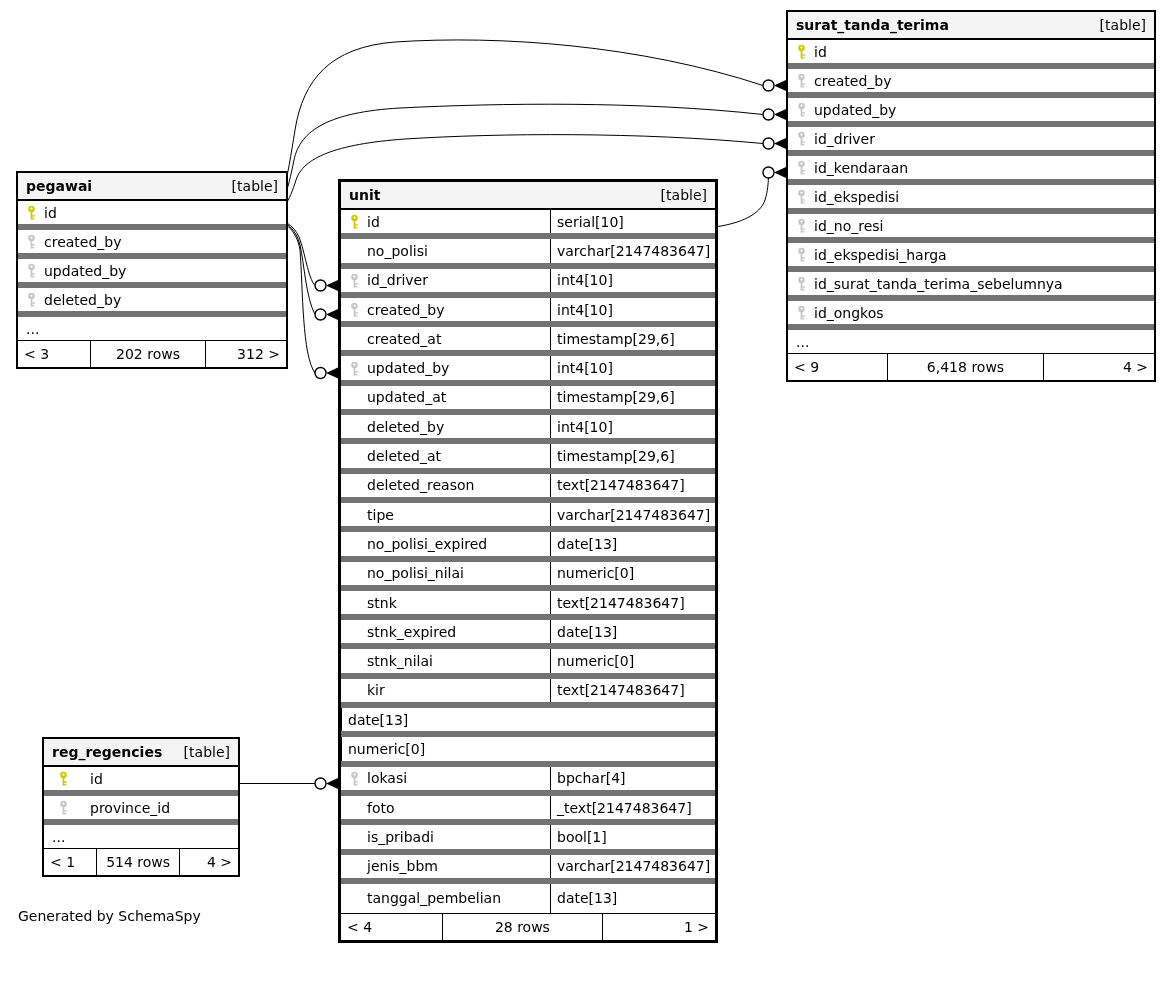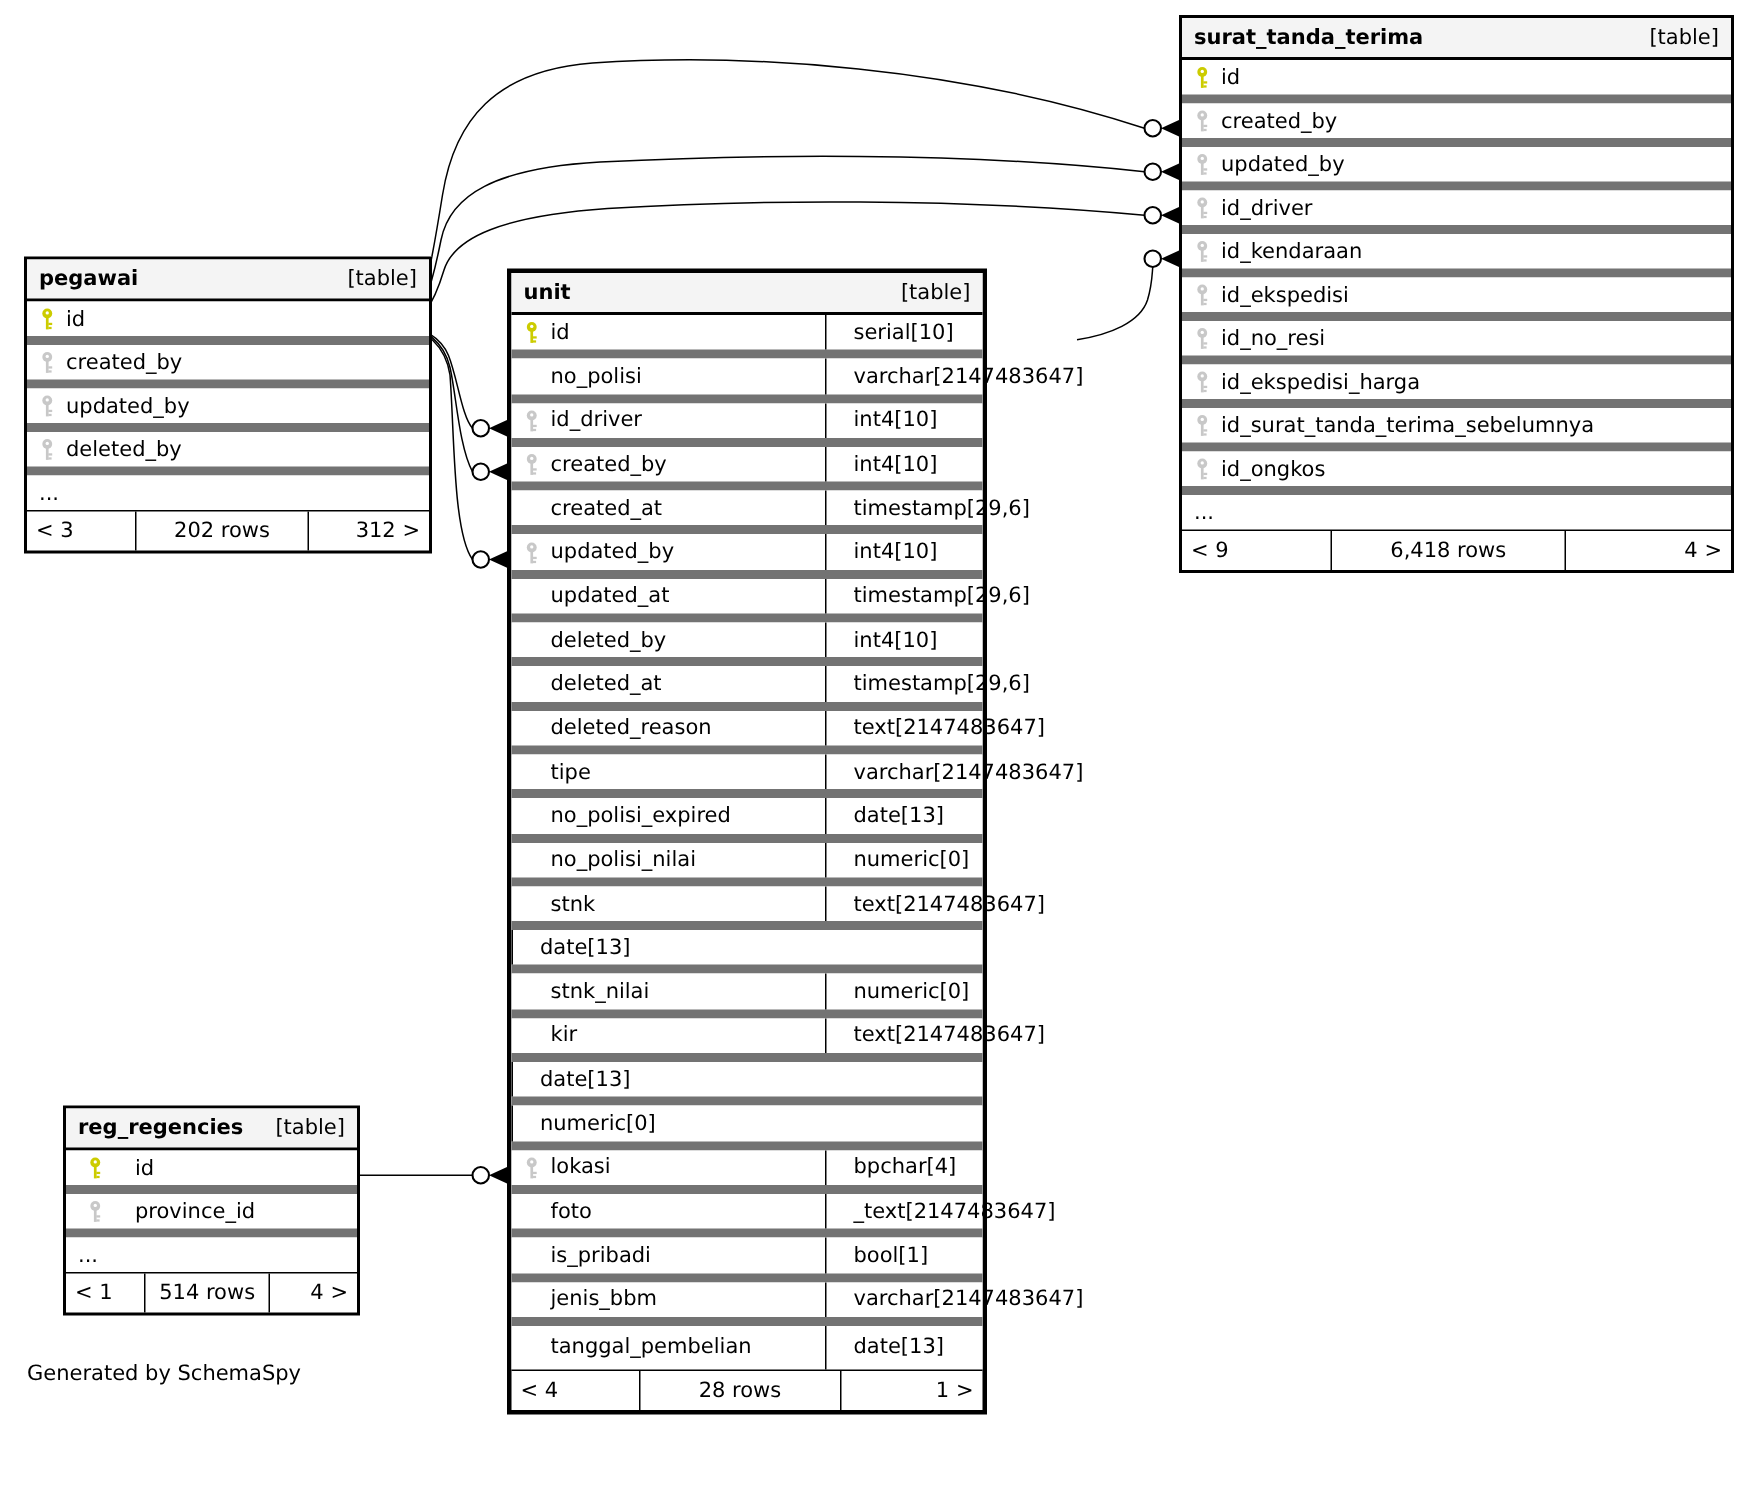--- a/index.html
+++ b/index.html
@@ -4,40 +4,40 @@
 <style>
   html,body{margin:0;padding:0;background:#ffffff;}
   .canvas{
     position:relative;width:1172px;height:995px;background:#ffffff;
     font-family:"DejaVu Sans","Liberation Sans",sans-serif;font-size:14px;color:#000;
     overflow:hidden;
   }
   #edges{position:absolute;left:0;top:0;z-index:0;}
   .table{position:absolute;border:2px solid #000;background:#fff;z-index:1;box-sizing:border-box;}
   .t-pegawai{left:16px;top:171px;width:272px;}
-  .t-unit{left:338px;top:179px;width:320px;border-width:3px;}
+  .t-unit{left:338px;top:179px;width:380px;border-width:3px;}
   .t-surat{left:786px;top:10px;width:370px;}
   .t-reg{left:42px;top:737px;width:198px;}
   .thead{
     height:28px;border-bottom:2px solid #000;background:#f4f4f4;
     display:flex;align-items:center;justify-content:space-between;padding:11px 8px;box-sizing:border-box;
   }
   .tname{font-weight:bold;white-space:nowrap;}
   .tbadge{white-space:nowrap;}
   .row{height:29px;border-bottom:6px solid #737373;display:flex;align-items:stretch;box-sizing:border-box;background:#fff;}
   .t-unit .row{height:29.3px;}
   .rows .row:last-child{border-bottom:none;}
   .row.ellipsis{height:23px;align-items:center;padding-left:8px;}
   .namecell{display:flex;align-items:center;flex:1 1 auto;overflow:hidden;}
   .t-unit .namecell{flex:0 0 209px;}
   .key{flex:0 0 12px;margin-left:7px;display:flex;align-items:center;justify-content:center;}
   .t-reg .key{margin-left:13px;}
   .cname{margin-left:7px;white-space:nowrap;}
   .t-reg .cname{margin-left:21px;}
-  .ctype{flex:1 1 auto;border-left:1px solid #000;display:flex;align-items:center;padding-left:18px;white-space:nowrap;}
+  .ctype{flex:1 1 auto;border-left:1px solid #000;display:flex;align-items:center;padding-left:6px;white-space:nowrap;}
   .tfoot{height:27px;border-top:1px solid #000;display:flex;align-items:stretch;box-sizing:border-box;}
   .fcell{display:flex;align-items:center;box-sizing:border-box;}
   .fl{flex:0 0 27%;padding:0 6px;}
   .fc{flex:1 1 auto;justify-content:center;border-left:1px solid #000;border-right:1px solid #000;}
   .fr{flex:0 0 30%;justify-content:flex-end;padding:0 6px;}
   .credit{position:absolute;left:18px;top:908px;font-size:14px;z-index:1;}
 </style>
 </head>
 <body>
 
@@ -287,20 +287,24 @@
           <span class="ctype">numeric[0]</span>
         </div>
         <div class="row">
           <span class="namecell">
             <span class="key"></span>
             <span class="cname">stnk</span>
           </span>
           <span class="ctype">text[2147483647]</span>
         </div>
         <div class="row">
+          <span class="namecell">
+            <span class="key"></span>
+            <span class="cname">stnk_expired</span>
+          </span>
           <span class="ctype">date[13]</span>
         </div>
         <div class="row">
           <span class="namecell">
             <span class="key"></span>
             <span class="cname">stnk_nilai</span>
           </span>
           <span class="ctype">numeric[0]</span>
         </div>
         <div class="row">

